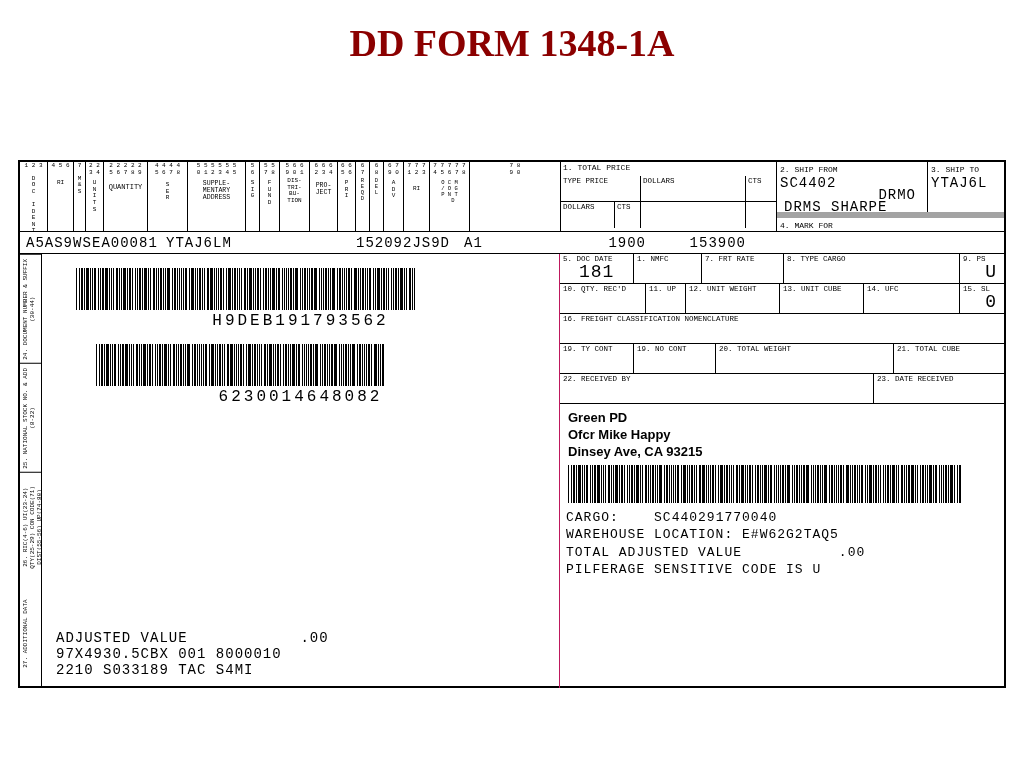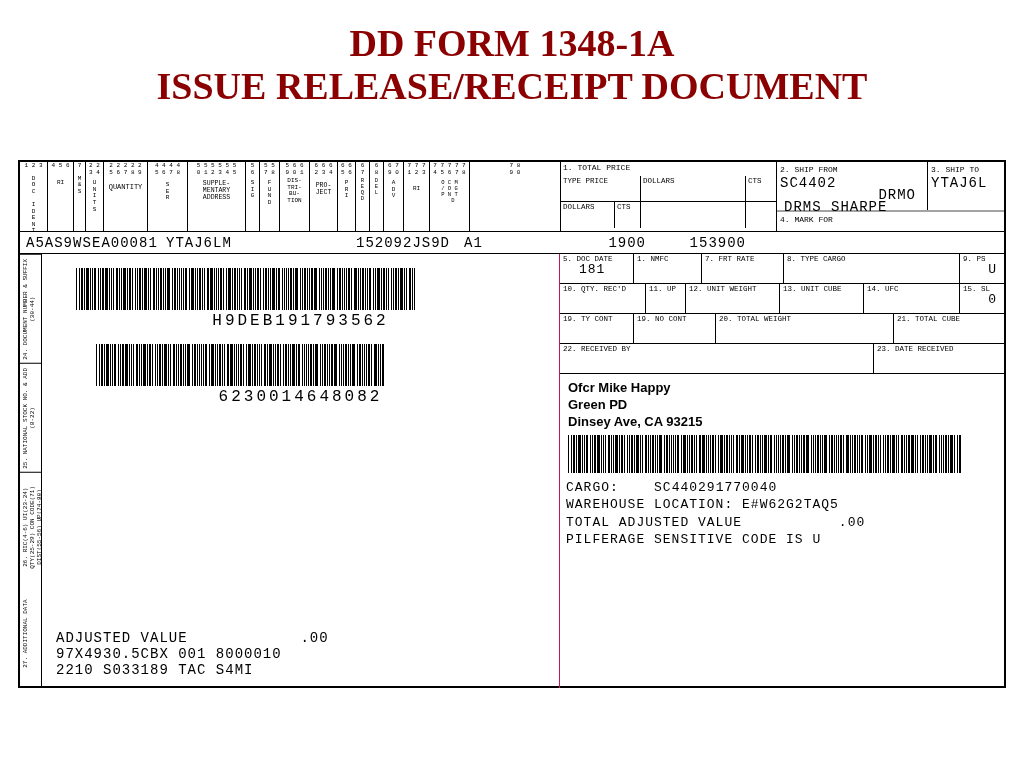--- a/index.html
+++ b/index.html
@@ -19,38 +19,37 @@
   .lower { display:flex; height:434px; }
   .sidelabels { flex:0 0 22px; border-right:1px solid #000; display:flex; flex-direction:column; }
   .sidelabels .s { flex:1; border-bottom:1px solid #000; writing-mode:vertical-rl; transform:rotate(180deg); font-size:6px; text-align:center; padding:2px; }
   .sidelabels .s:last-child { border-bottom:none; }
   .leftarea { flex:0 0 518px; border-right:1px solid #be185d; padding:10px 14px; font-size:14px; letter-spacing:1px; position:relative; }
   .rightgrid { flex:1; display:flex; flex-direction:column; }
   .rrow { display:flex; border-bottom:1px solid #000; height:30px; }
   .rcell { border-right:1px solid #000; position:relative; padding:1px 3px; }
   .rcell:last-child { border-right:none; }
   .rcell .lb { font-size:7.5px; display:block; }
-  .rcell .vl { font-size:13px; letter-spacing:1px; display:block; margin-top:-1px; }
+  .rcell .vl { font-size:18px; letter-spacing:1px; display:block; margin-top:-1px; }
   .barcode { height:42px; display:flex; align-items:stretch; margin:4px 0 2px 20px; width:380px; }
   .barcode span { display:inline-block; background:#000; }
   .bclabel { text-align:center; font-size:16px; letter-spacing:3px; margin-bottom:14px; }
   .addr { font-family:Arial,sans-serif; font-weight:bold; font-size:13px; letter-spacing:0; line-height:1.3; margin:6px 0 4px 8px; }
   .barcode2 { height:38px; display:flex; align-items:stretch; margin:2px 8px 4px 8px; }
   .barcode2 span { display:inline-block; background:#000; }
   .btm { font-size:13px; letter-spacing:1px; line-height:1.35; padding:2px 6px; }
   .pb-inner { display:flex; height:26px; border-bottom:1px solid #000; }
   .pb-inner div { border-right:1px solid #000; position:relative; font-size:7.5px; padding:1px 2px; }
   .pb-inner div:last-child{border-right:none;}
 </style>
 </head>
 <body>
 
 <div class="title">
   <div>DD FORM 1348-1A</div>
-  <div>ISSUE RELEASE/RECEIPT DOCUMENT</div>
 </div>
 
 <div class="form">
 
   <div class="toprow">
     <div class="colgrid">
       <div class="c" style="width:28px">
           <div class="nums">1 2 3</div>
           <div style="font-size:6px;margin-top:6px">D<br>O<br>C<br><br>I<br>D<br>E<br>N<br>T</div>
         </div>
@@ -132,21 +131,21 @@
         </div>
         <div class="pb-inner" style="border-bottom:none">
           <div style="flex:0 0 54px">DOLLARS</div>
           <div style="flex:0 0 26px">CTS</div>
           <div style="flex:1"></div>
           <div style="flex:0 0 30px"></div>
         </div>
       </div>
     </div>
     <div class="shipbox">
-      <div style="display:flex;height:50px;border-bottom:2px solid #a3a3a3">
+      <div style="display:flex;height:56px;border-bottom:6px solid #a3a3a3">
         <div style="flex:1;border-right:1px solid #000;position:relative;padding:1px 3px">
           <span class="fldlbl" style="position:static">2. SHIP FROM</span>
           <div class="fldval" style="margin-left:0">SC4402</div>
           <div class="fldval" style="text-align:right;margin-right:8px;margin-top:-4px">DRMO</div>
           <div class="fldval" style="margin-left:4px;margin-top:-4px">DRMS SHARPE</div>
         </div>
         <div style="flex:0 0 76px;position:relative;padding:1px 3px">
           <span class="fldlbl" style="position:static">3. SHIP TO</span>
           <div class="fldval">YTAJ6L</div>
         </div>
@@ -462,20 +461,25 @@
           </div>
         <div class="rcell" style="flex:1">
             <span class="lb">14. UFC</span>
           </div>
         <div class="rcell" style="flex:0 0 44px">
             <span class="lb">15. SL</span>
             <span class="vl" style="text-align:right;margin-right:4px">0</span>
           </div>
       </div>
       <div class="rrow">
+          <div class="rcell" style="flex:1">
+            <span class="lb">16. FREIGHT CLASSIFICATION NOMENCLATURE</span>
+          </div>
+        </div>
+      <div class="rrow">
         <div class="rcell" style="flex:0 0 74px">
             <span class="lb">19. TY CONT</span>
           </div>
         <div class="rcell" style="flex:0 0 82px">
             <span class="lb">19. NO CONT</span>
           </div>
         <div class="rcell" style="flex:1">
             <span class="lb">20. TOTAL WEIGHT</span>
           </div>
         <div class="rcell" style="flex:0 0 110px">
@@ -485,22 +489,22 @@
       <div class="rrow">
         <div class="rcell" style="flex:1">
             <span class="lb">22. RECEIVED BY</span>
           </div>
         <div class="rcell" style="flex:0 0 130px">
             <span class="lb">23. DATE RECEIVED</span>
           </div>
       </div>
       <div style="flex:1;position:relative">
         <div class="addr">
+          <div>Green PD</div>
           <div>Ofcr Mike Happy</div>
-          <div>Green PD</div>
           <div>Dinsey Ave, CA 93215</div>
         </div>
         <div class="barcode2" id="bc3">
             <span style="width: 1px; margin-right: 2px;"></span>
             <span style="width: 1px; margin-right: 1px;"></span>
             <span style="width: 2px; margin-right: 1px;"></span>
             <span style="width: 1px; margin-right: 1px;"></span>
             <span style="width: 3px; margin-right: 1px;"></span>
             <span style="width: 1px; margin-right: 1px;"></span>
             <span style="width: 1px; margin-right: 1px;"></span>

